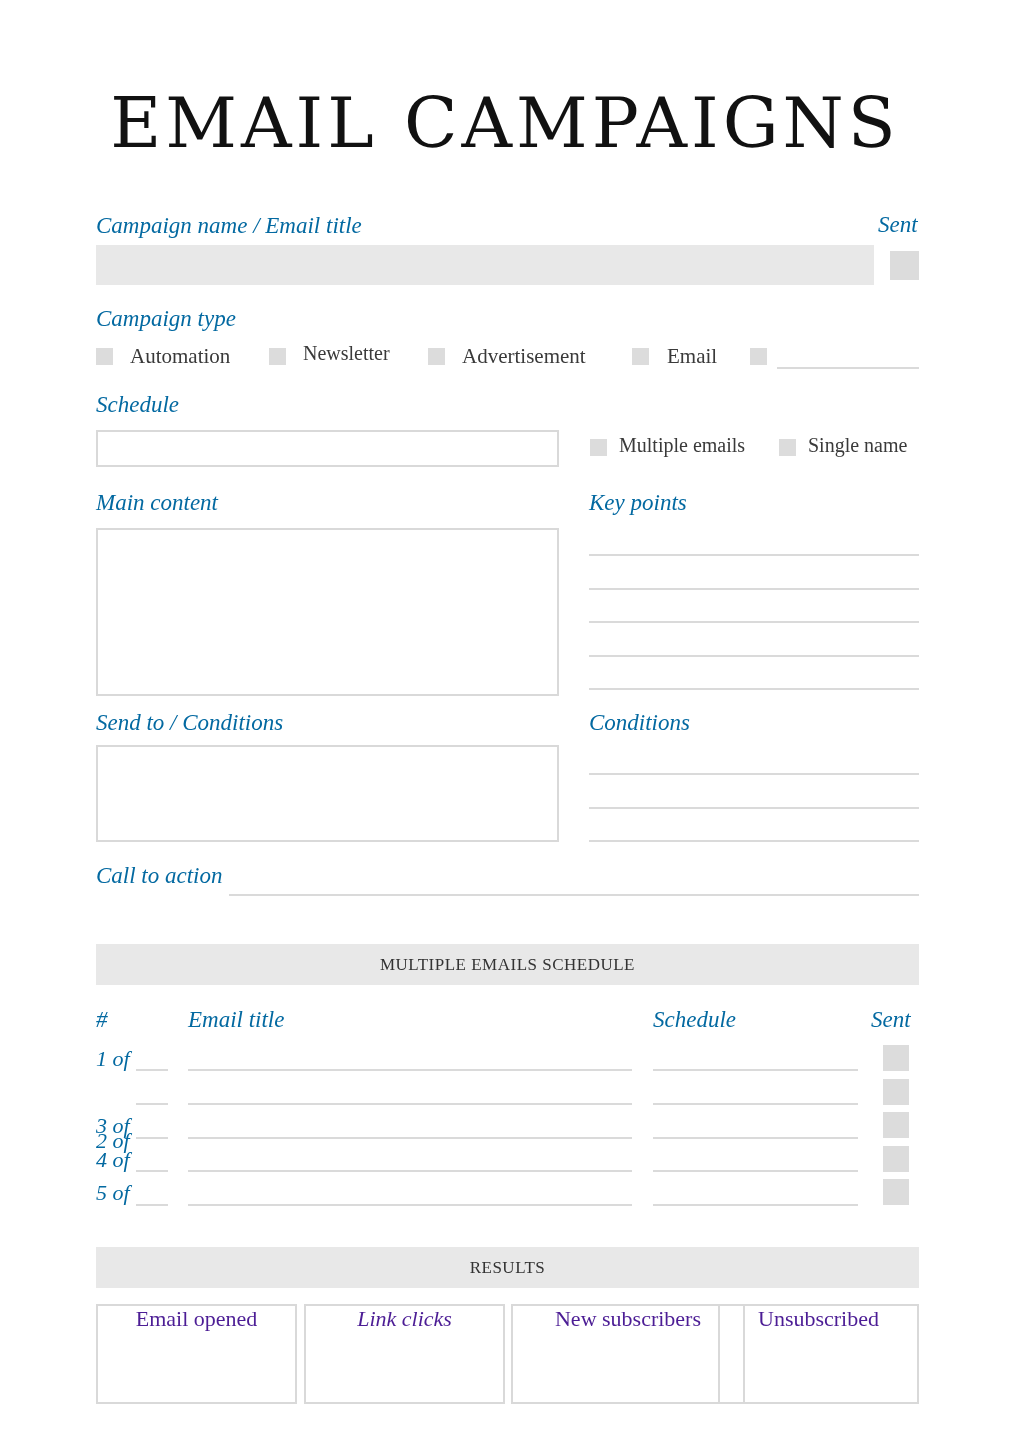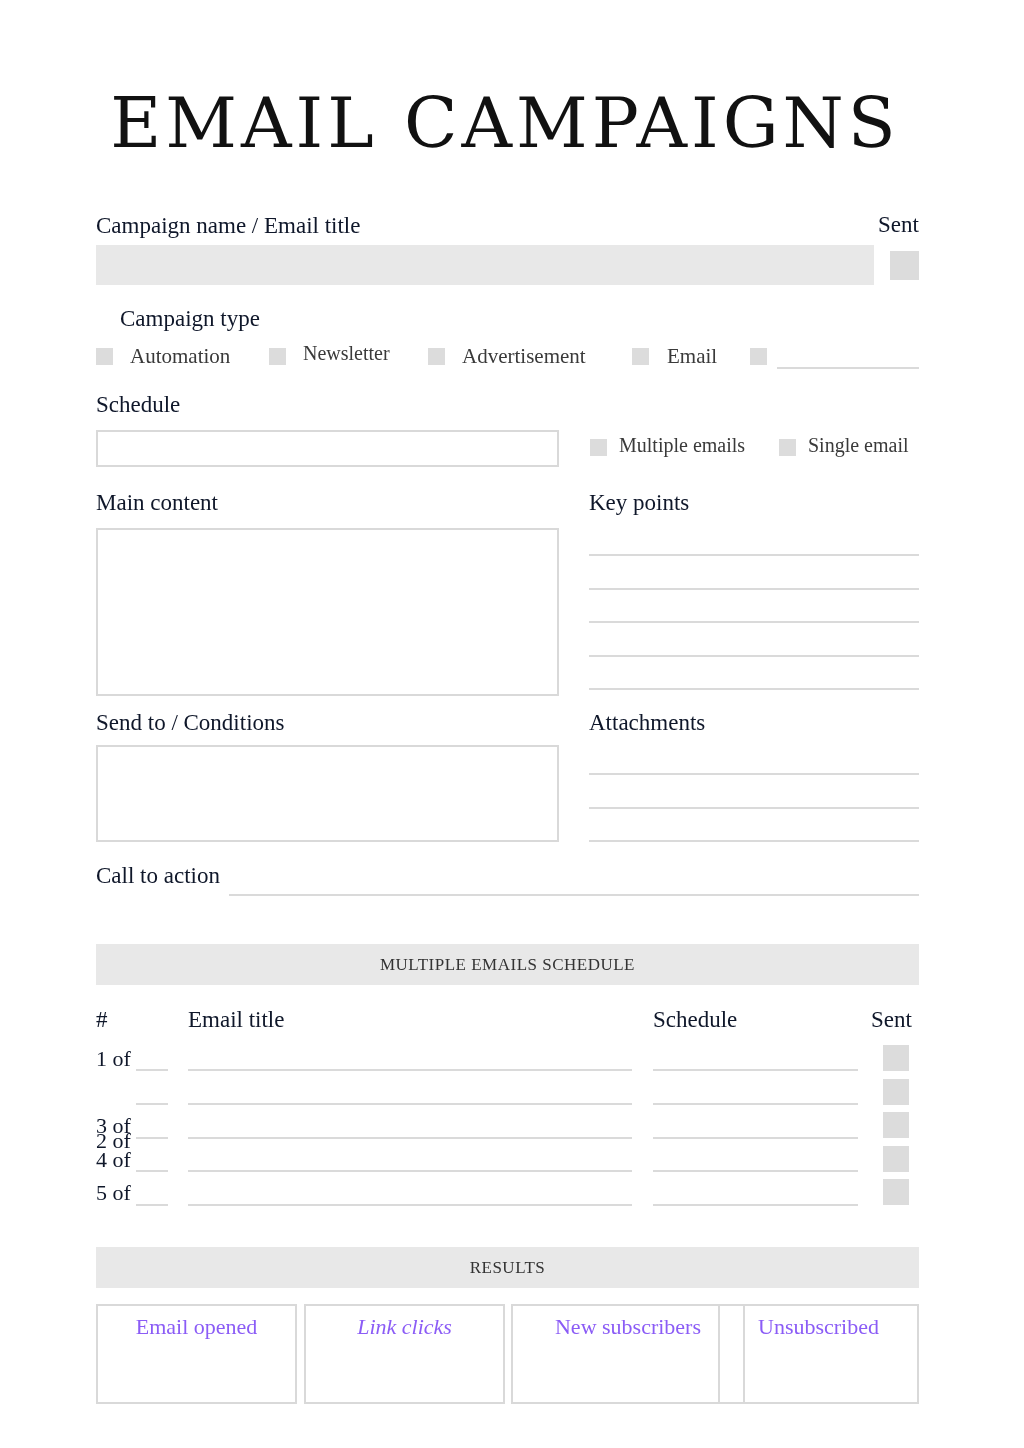--- a/index.html
+++ b/index.html
@@ -1,70 +1,70 @@
 <!DOCTYPE html>
 <html><head>
 <meta charset="utf-8">
 <style>
   * { margin:0; padding:0; box-sizing:border-box; }
   body { width:1024px; height:1448px; background:#ffffff; position:relative; font-family:"Liberation Serif", serif; color:#3a3a3a; overflow:hidden; }
   .abs { position:absolute; }
   .title { left:0; width:1010px; top:82px; text-align:center; font-size:70px; letter-spacing:4px; color:#111; font-family:"DejaVu Serif", serif; font-weight:normal; }
-  .label { font-size:23px; color:#0f172a; white-space:nowrap; }
+  .label { font-size:23px; color:#0369a1; white-space:nowrap;font-style:italic; }
   .label-sm { font-size:20px; color:#3a3a3a; white-space:nowrap; }
   .fill { background:#e8e8e8; }
   .chk { background:#dcdcdc; width:17px; height:17px; }
   .box { border:2px solid #d9d9d9; background:#fff; }
   .line { height:2px; background:#dadada; }
   .bar { background:#e8e8e8; text-align:center; font-size:17px; letter-spacing:0.5px; color:#333; }
-  .rbox { border:2px solid #d9d9d9; text-align:center; font-size:22px; padding-top:8px; line-height:25px; color:#8b5cf6; }
+  .rbox { border:2px solid #d9d9d9; text-align:center; font-size:22px; line-height:25px; color:#4c1d95; }
 </style>
 </head>
 <body>
 
 <div class="abs title">EMAIL CAMPAIGNS</div>
 
 <div class="abs label" style="left:96px;top:213px;">Campaign name / Email title</div>
 <div class="abs label" style="left:878px;top:212px;">Sent</div>
 <div class="abs fill" style="left:96px;top:245px;width:778px;height:40px;"></div>
 <div class="abs chk" style="left:890px;top:251px;width:29px;height:29px;"></div>
 
-<div class="abs label" style="left:96px;top:306px;margin-left:24px;">Campaign type</div>
+<div class="abs label" style="left:96px;top:306px;">Campaign type</div>
 <div class="abs chk" style="left:96px;top:348px;"></div>
 <div class="abs label-sm" style="left:130px;top:344px;font-size:21px;">Automation</div>
 <div class="abs chk" style="left:269px;top:348px;"></div>
 <div class="abs label-sm" style="left:303px;top:342px;">Newsletter</div>
 <div class="abs chk" style="left:428px;top:348px;"></div>
 <div class="abs label-sm" style="left:462px;top:344px;font-size:21px;">Advertisement</div>
 <div class="abs chk" style="left:632px;top:348px;"></div>
 <div class="abs label-sm" style="left:667px;top:344px;font-size:21px;">Email</div>
 <div class="abs chk" style="left:750px;top:348px;"></div>
 <div class="abs line" style="left:777px;top:367px;width:142px;"></div>
 
 <div class="abs label" style="left:96px;top:392px;">Schedule</div>
 <div class="abs box" style="left:96px;top:430px;width:463px;height:37px;"></div>
 <div class="abs chk" style="left:590px;top:439px;"></div>
 <div class="abs label-sm" style="left:619px;top:434px;">Multiple emails</div>
 <div class="abs chk" style="left:779px;top:439px;"></div>
-<div class="abs label-sm" style="left:808px;top:434px;">Single email</div>
+<div class="abs label-sm" style="left:808px;top:434px;">Single name</div>
 
 <div class="abs label" style="left:96px;top:490px;">Main content</div>
 <div class="abs box" style="left:96px;top:528px;width:463px;height:168px;"></div>
 
 <div class="abs label" style="left:589px;top:490px;">Key points</div>
 <div class="abs line" style="left:589px;top:554px;width:330px;"></div>
 <div class="abs line" style="left:589px;top:588px;width:330px;"></div>
 <div class="abs line" style="left:589px;top:621px;width:330px;"></div>
 <div class="abs line" style="left:589px;top:655px;width:330px;"></div>
 <div class="abs line" style="left:589px;top:688px;width:330px;"></div>
 
 <div class="abs label" style="left:96px;top:710px;">Send to / Conditions</div>
 <div class="abs box" style="left:96px;top:745px;width:463px;height:97px;"></div>
 
-<div class="abs label" style="left:589px;top:710px;">Attachments</div>
+<div class="abs label" style="left:589px;top:710px;">Conditions</div>
 <div class="abs line" style="left:589px;top:773px;width:330px;"></div>
 <div class="abs line" style="left:589px;top:807px;width:330px;"></div>
 <div class="abs line" style="left:589px;top:840px;width:330px;"></div>
 
 <div class="abs label" style="left:96px;top:863px;">Call to action</div>
 <div class="abs line" style="left:229px;top:894px;width:690px;"></div>
 
 <div class="abs bar" style="left:96px;top:944px;width:823px;height:41px;line-height:41px;">MULTIPLE EMAILS SCHEDULE</div>
 
 <div class="abs label" style="left:96px;top:1007px;">#</div>

